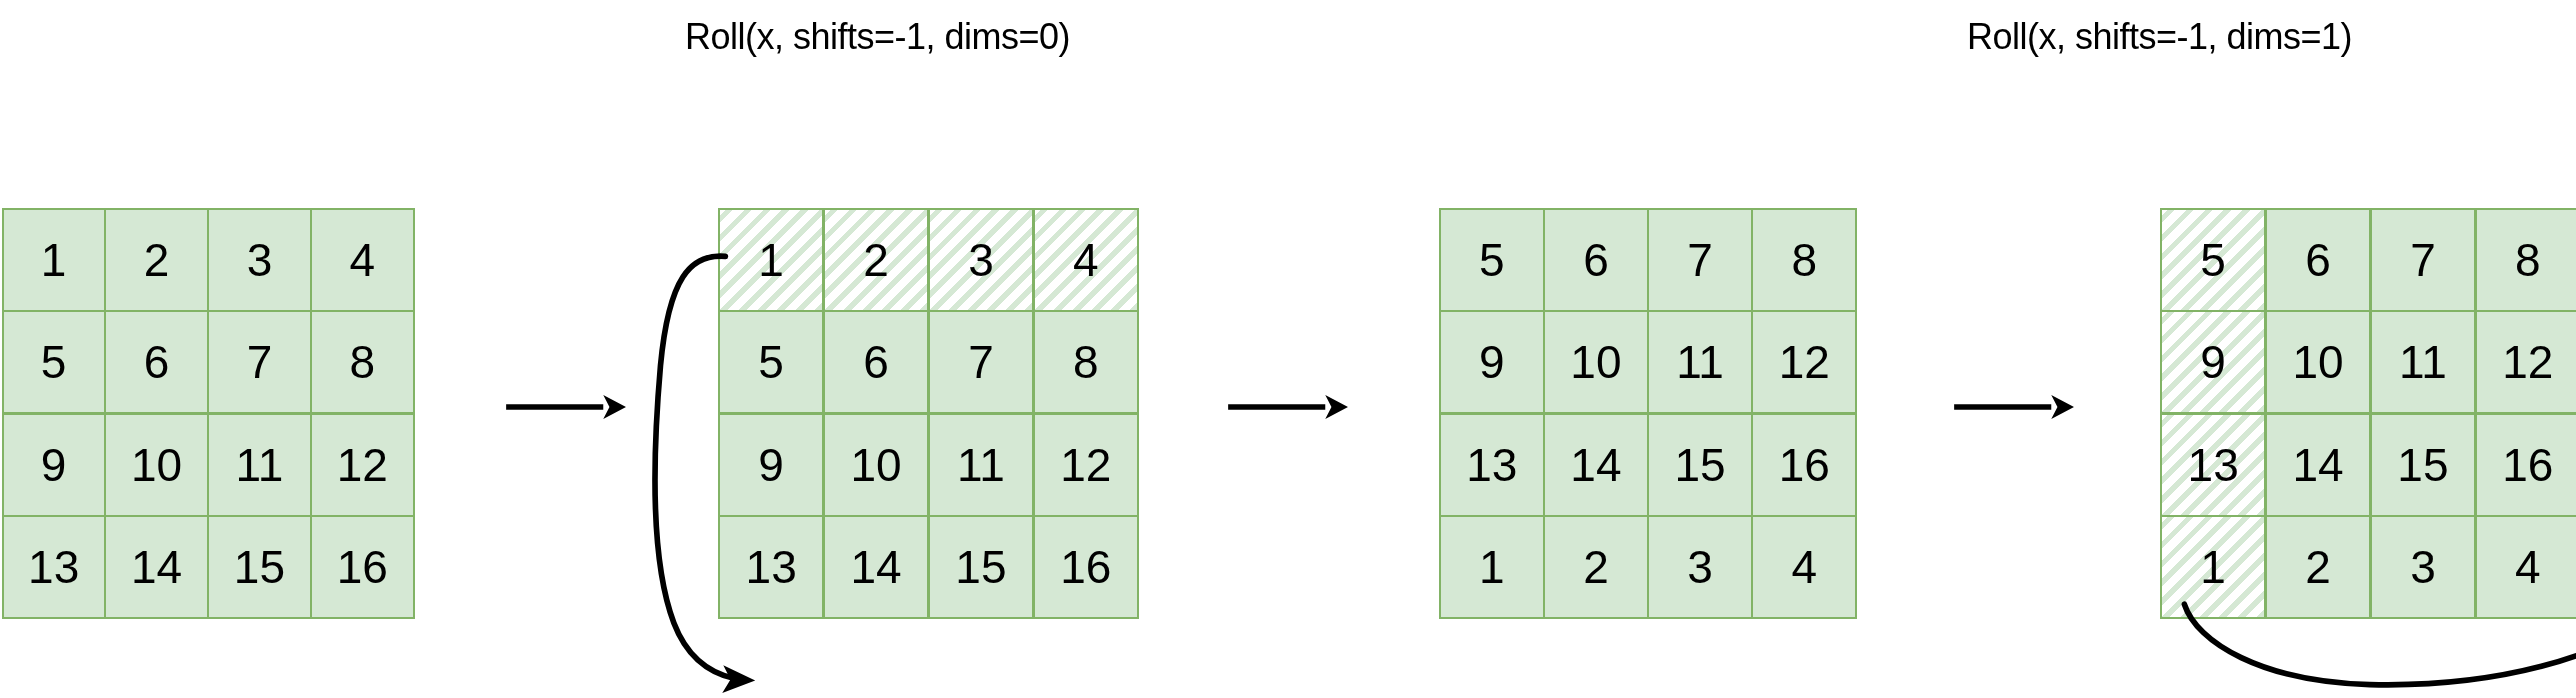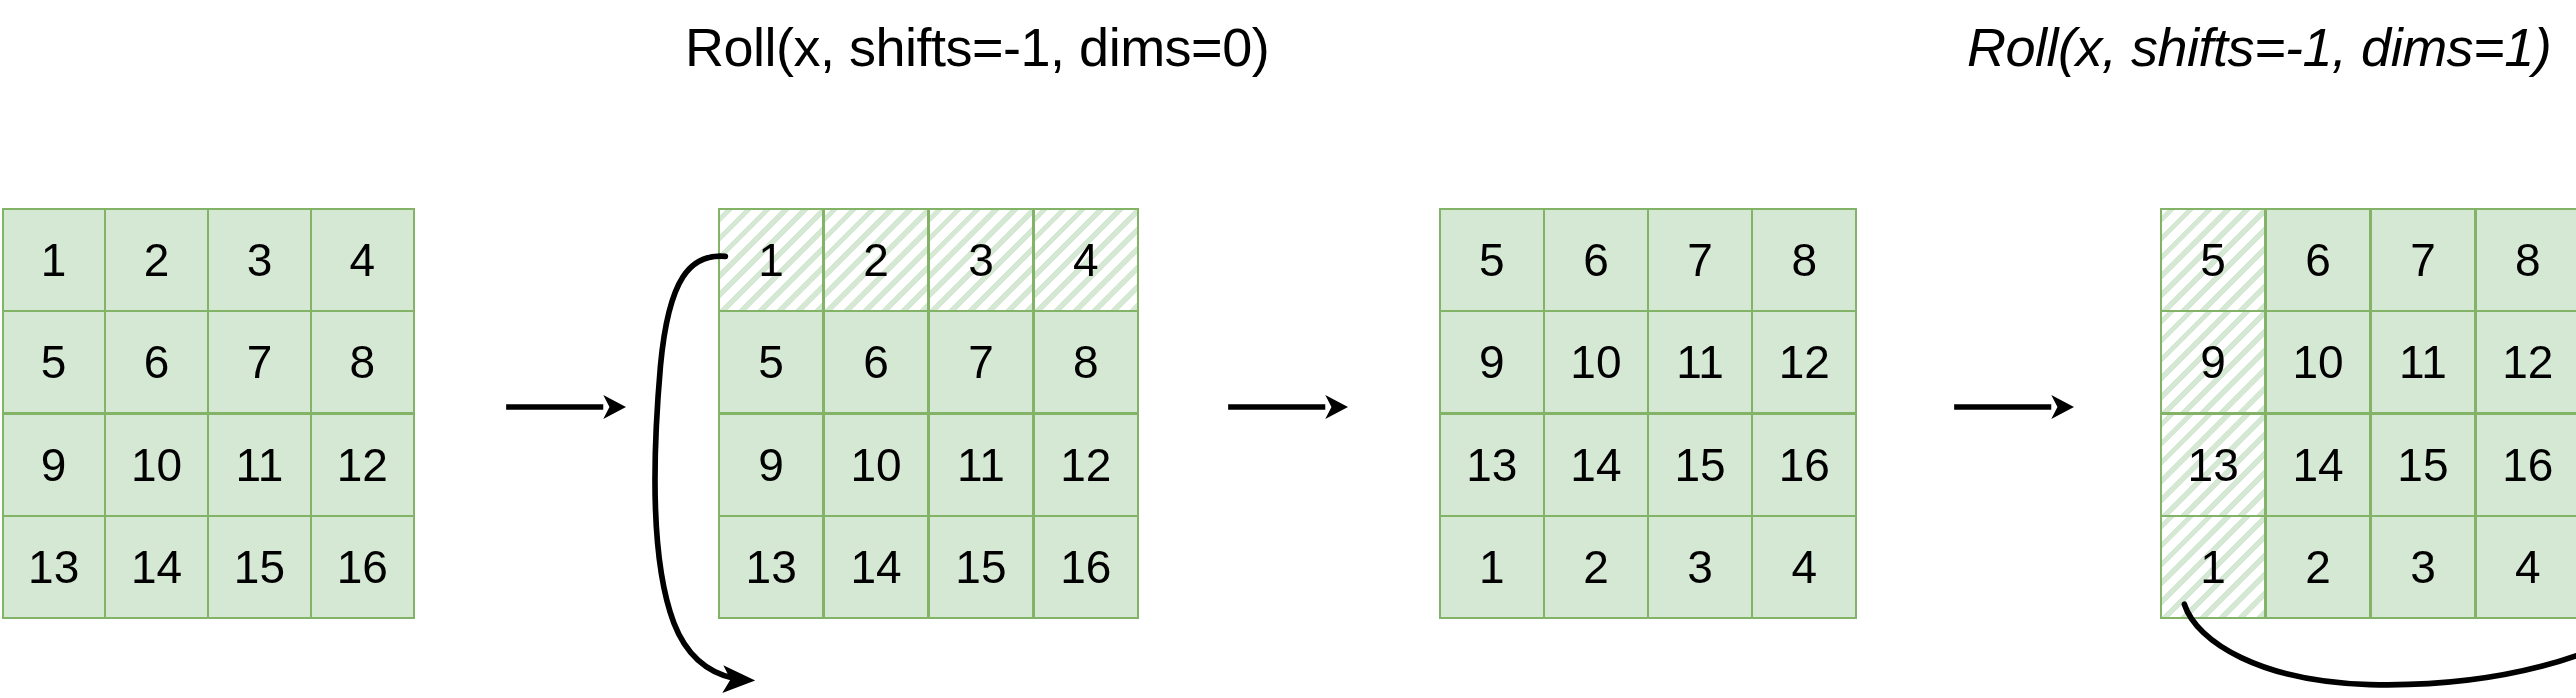--- a/index.html
+++ b/index.html
@@ -12,28 +12,28 @@
     height: 698px;
     position: relative;
     overflow: hidden;
     font-family: "Liberation Sans", sans-serif;
     color: #000000;
   }
 
   
   .diagram-title {
     position: absolute;
-    font-size: 54px;
+    font-size: 36px;
     font-weight: 400;
     color: #000000;
     white-space: nowrap;
     letter-spacing: -0.5px;
   }
   #title-dims0 { left: 685px; top: 15.5px; }
-  #title-dims1 { left: 1967px; top: 15.5px; font-style: italic; }
+  #title-dims1 { left: 1967px; top: 15.5px; }
 
   
   .matrix {
     position: absolute;
     display: grid;
     grid-template-columns: repeat(4, 1fr);
     grid-template-rows: repeat(4, 1fr);
     box-sizing: border-box;
     background: #82b366;
     gap: 2.6px;

